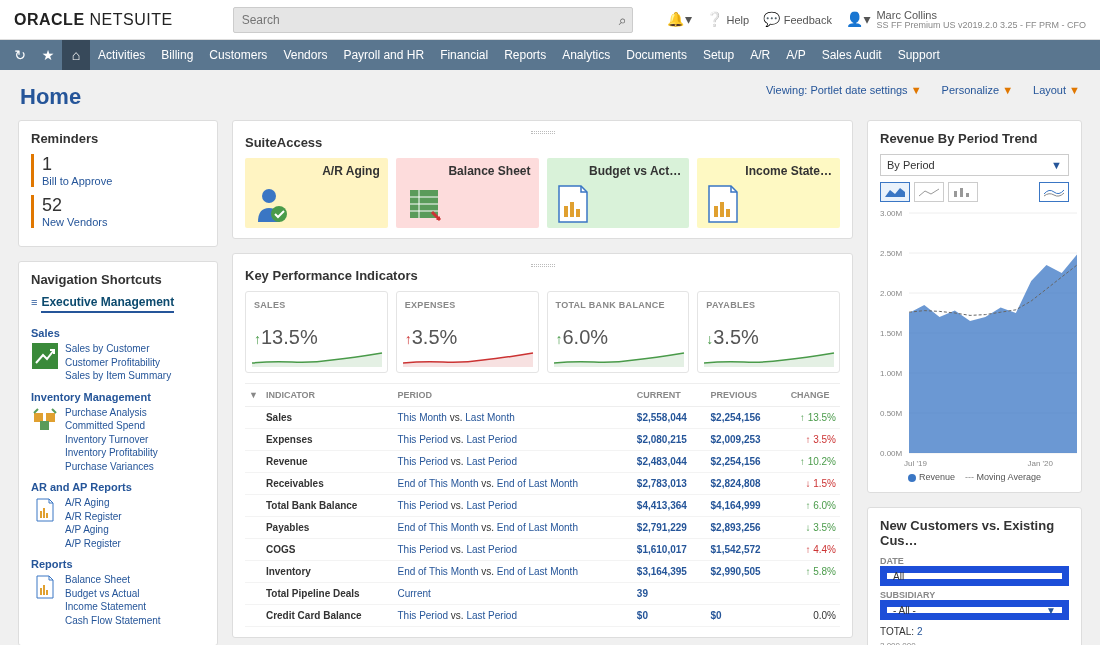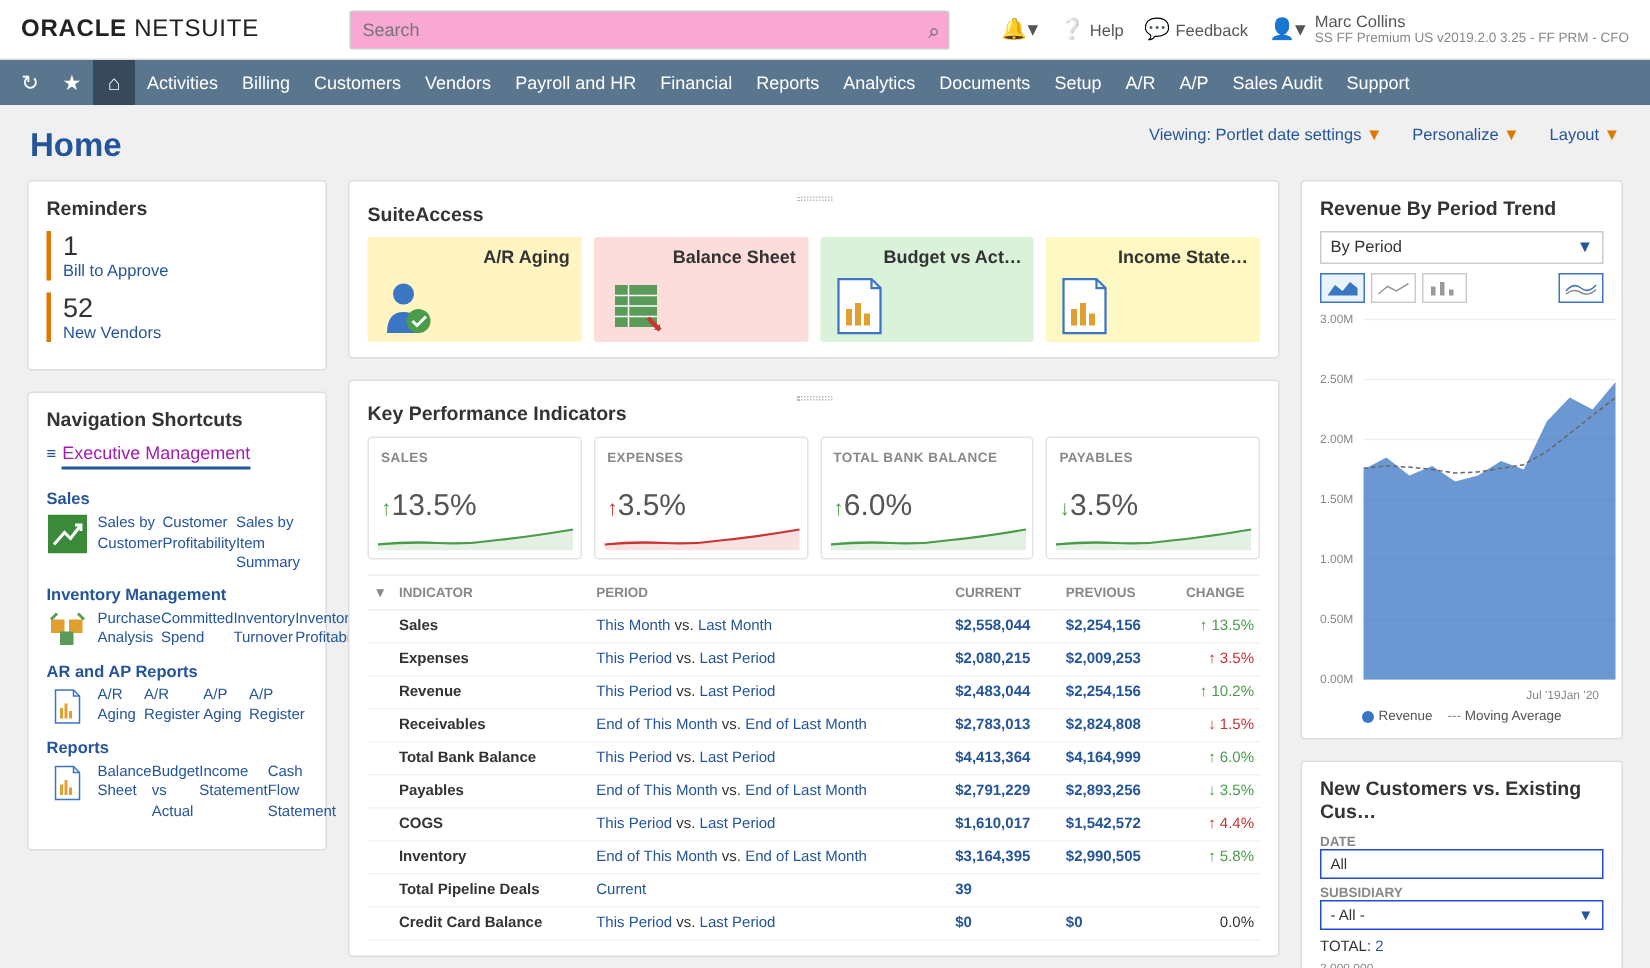--- a/index.html
+++ b/index.html
@@ -3,21 +3,21 @@
 <meta charset="utf-8">
 <style>
 *{box-sizing:border-box;margin:0;padding:0;font-family:Arial,Helvetica,sans-serif}
 body{background:#f0f0f0;font-size:11px;color:#333;width:1100px}
 a{color:#255599;text-decoration:none}
 
 .topbar{background:#fff;height:40px;display:flex;align-items:center;padding:0 14px;border-bottom:1px solid #ddd}
 .logo{font-size:16px;font-weight:400;letter-spacing:.5px;color:#222}
 .logo b{font-weight:700}
 .search-wrap{margin-left:60px;position:relative}
-.search-wrap input{width:400px;height:26px;border:1px solid #ccc;border-radius:2px;padding:0 28px 0 8px;font-size:12px;background:#f9a8d4}
+.search-wrap input{width:400px;height:26px;border:1px solid #ccc;border-radius:2px;padding:0 28px 0 8px;font-size:12px;background:#e5e5e5}
 .search-wrap .mag{position:absolute;right:6px;top:5px;font-size:14px;color:#666}
 .top-right{margin-left:auto;display:flex;align-items:center;gap:14px;color:#555;font-size:11px}
 .top-right .ico{font-size:14px;color:#555;cursor:pointer}
 .user{display:flex;align-items:center;gap:6px}
 .user-meta{line-height:1.1}
 .user-meta .sub{color:#888;font-size:9px}
 
 .navbar{background:#5a768f;height:30px;display:flex;align-items:center;padding:0 6px}
 .nav-ico{width:28px;height:30px;display:flex;align-items:center;justify-content:center;color:#fff;font-size:14px}
 .nav-ico.active{background:#37495a}
@@ -33,26 +33,26 @@
 .col-left{width:200px;display:flex;flex-direction:column;gap:14px}
 .col-mid{flex:1;display:flex;flex-direction:column;gap:14px;min-width:0}
 .col-right{width:215px;display:flex;flex-direction:column;gap:14px}
 .portlet{background:#fff;border:1px solid #ddd;border-radius:3px;padding:10px 12px}
 .portlet h3{font-size:13px;font-weight:700;margin-bottom:8px;color:#333}
 
 .reminder{border-left:3px solid #e07700;padding-left:8px;margin-bottom:8px}
 .reminder .n{font-size:18px;font-weight:400;color:#333}
 .reminder .lbl{color:#255599;font-size:11px}
 
-.ns-head{color:#a21caf;font-weight:400;font-size:12px;border-bottom:2px solid #255599;display:inline-block;padding-bottom:2px;margin-bottom:6px}
+.ns-head{color:#0c4a6e;font-weight:700;font-size:12px;border-bottom:2px solid #255599;display:inline-block;padding-bottom:2px;margin-bottom:6px}
 .ns-section{margin-bottom:8px}
 .ns-section .sec-title{color:#255599;font-weight:700;font-size:11px;margin-bottom:3px}
 .ns-item{display:flex;gap:6px;margin-bottom:1px}
 .ns-icon{width:28px;height:28px;flex:0 0 28px;display:flex;align-items:center;justify-content:center;font-size:18px}
-.ns-links{display:flex;flex-direction:row}
+.ns-links{display:flex;flex-direction:column}
 .ns-links a{font-size:10px;line-height:1.35}
 
 .sa-row{display:flex;gap:8px}
 .sa-card{flex:1;height:70px;border-radius:2px;padding:6px 8px;display:flex;position:relative;overflow:hidden}
 .sa-card .t{font-weight:700;font-size:12px;color:#333;text-align:right;width:100%}
 .sa-card svg{position:absolute;left:8px;bottom:4px}
 .sa-yellow{background:#fff4c2}
 .sa-pink{background:#fddcdc}
 .sa-green{background:#d9f2d9}
 .sa-blue{background:#fef9c3}
@@ -77,21 +77,21 @@
 .chart-dd .caret{color:#255599}
 .mini-tabs{display:flex;gap:4px;margin-bottom:6px}
 .mini-tab{width:30px;height:20px;border:1px solid #ccc;display:flex;align-items:center;justify-content:center}
 .mini-tab.active{border-color:#3a76c4;background:#eaf2fb}
 .chart-box{height:260px;position:relative}
 .y-label{position:absolute;left:0;font-size:8px;color:#888;transform:translateY(-50%)}
 .legend{display:flex;gap:10px;font-size:9px;color:#555;margin-top:4px;justify-content:center}
 .legend .dot{width:8px;height:8px;border-radius:50%;display:inline-block;vertical-align:middle;margin-right:3px}
 
 .field-lbl{font-size:9px;color:#888;font-weight:700;margin-top:4px}
-.field-box{border:1px solid #1d4ed8;height:20px;display:flex;align-items:center;padding:0 6px;font-size:10px;justify-content:space-between;margin-bottom:2px}
+.field-box{border:7px solid #1d4ed8;height:20px;display:flex;align-items:center;padding:0 6px;font-size:10px;justify-content:space-between;margin-bottom:2px}
 .handle{height:6px;display:flex;justify-content:center;margin-bottom:-2px}
 .handle span{width:24px;height:3px;border-top:1px dotted #bbb;border-bottom:1px dotted #bbb}
 </style>
 </head>
 <body>
 
 <div class="topbar">
   <div class="logo">
     <b>ORACLE</b> <span style="font-weight:300">NETSUITE</span>
   </div>
@@ -479,21 +479,21 @@
           </svg>
         <div id="y-ticks">
             <div class="y-label" style="top:5px">3.00M</div>
             <div class="y-label" style="top:45px">2.50M</div>
             <div class="y-label" style="top:85px">2.00M</div>
             <div class="y-label" style="top:125px">1.50M</div>
             <div class="y-label" style="top:165px">1.00M</div>
             <div class="y-label" style="top:205px">0.50M</div>
             <div class="y-label" style="top:245px">0.00M</div>
           </div>
-        <div style="position:absolute;bottom:0;left:24px;right:3px;display:flex;justify-content:flex-end;font-size:8px;color:#888">
+        <div style="position:absolute;bottom:0;left:24px;right:16px;display:flex;justify-content:space-between;font-size:8px;color:#888">
           <span>Jul '19</span>
             <span>Jan '20</span>
         </div>
       </div>
       <div class="legend">
         <span><span class="dot" style="background:#3a76c4"></span><span>Revenue</span></span>
         <span><span style="color:#888">---</span> <span>Moving Average</span></span>
       </div>
     </div>
 

